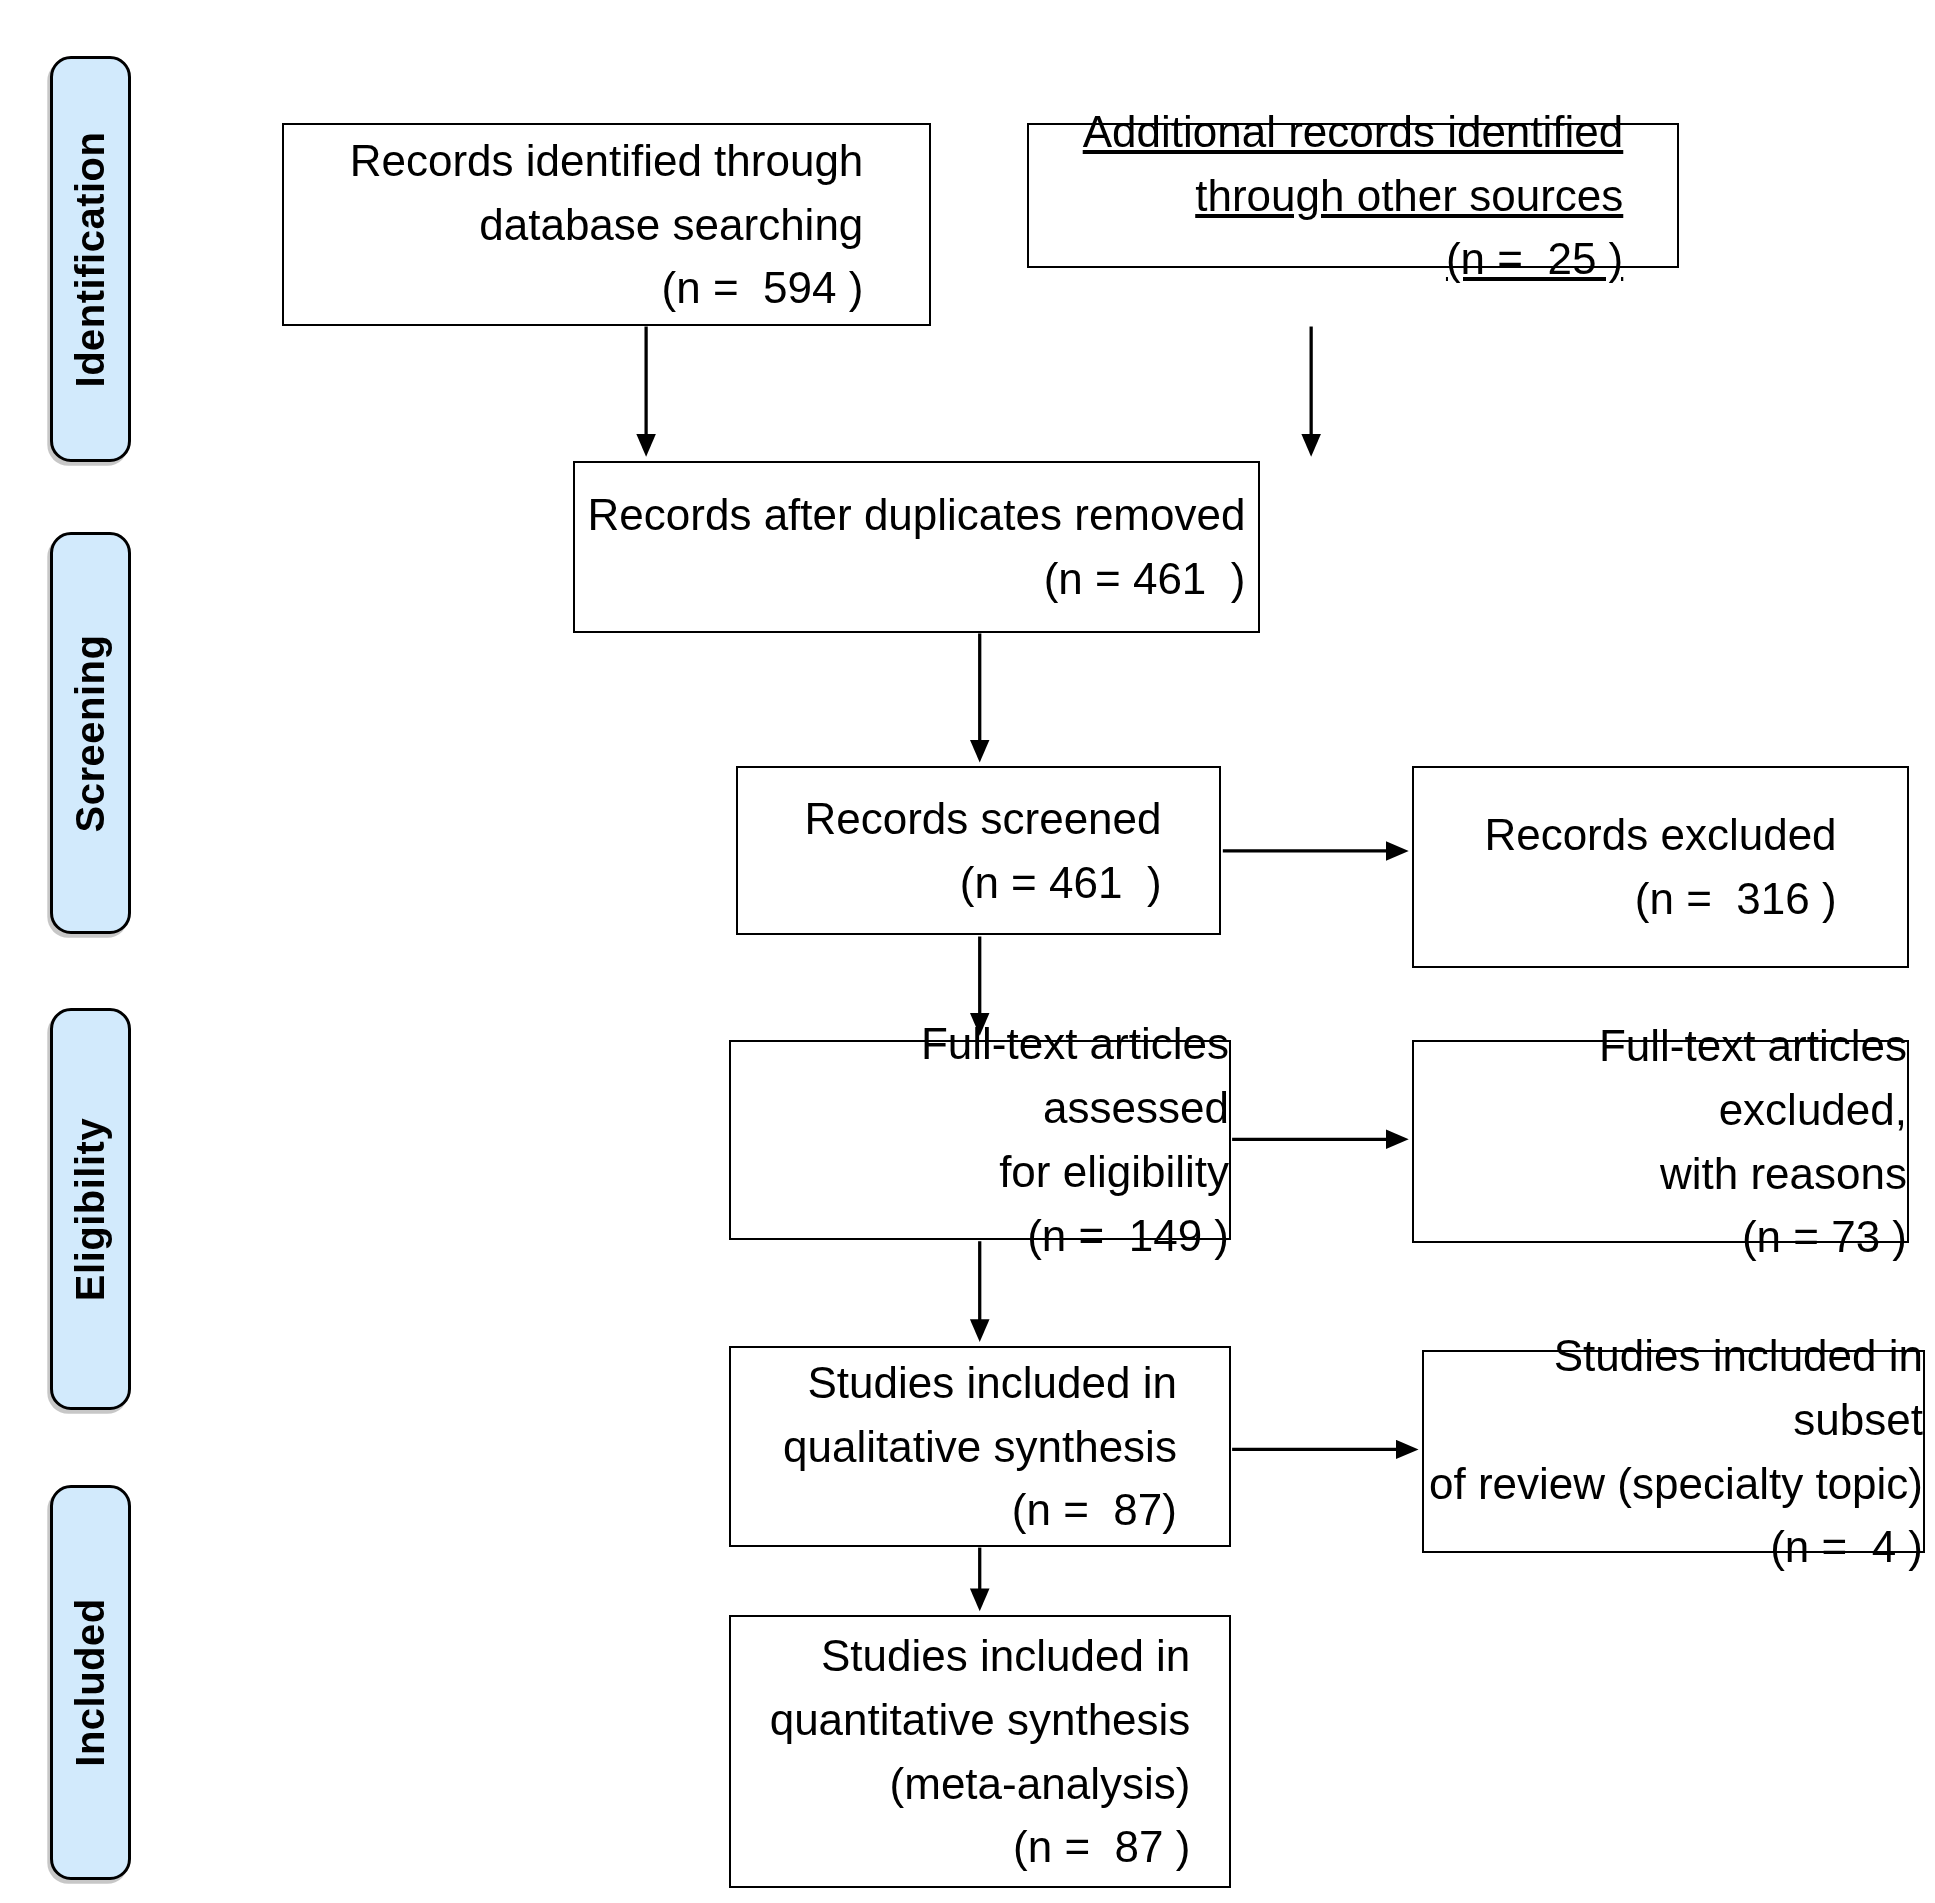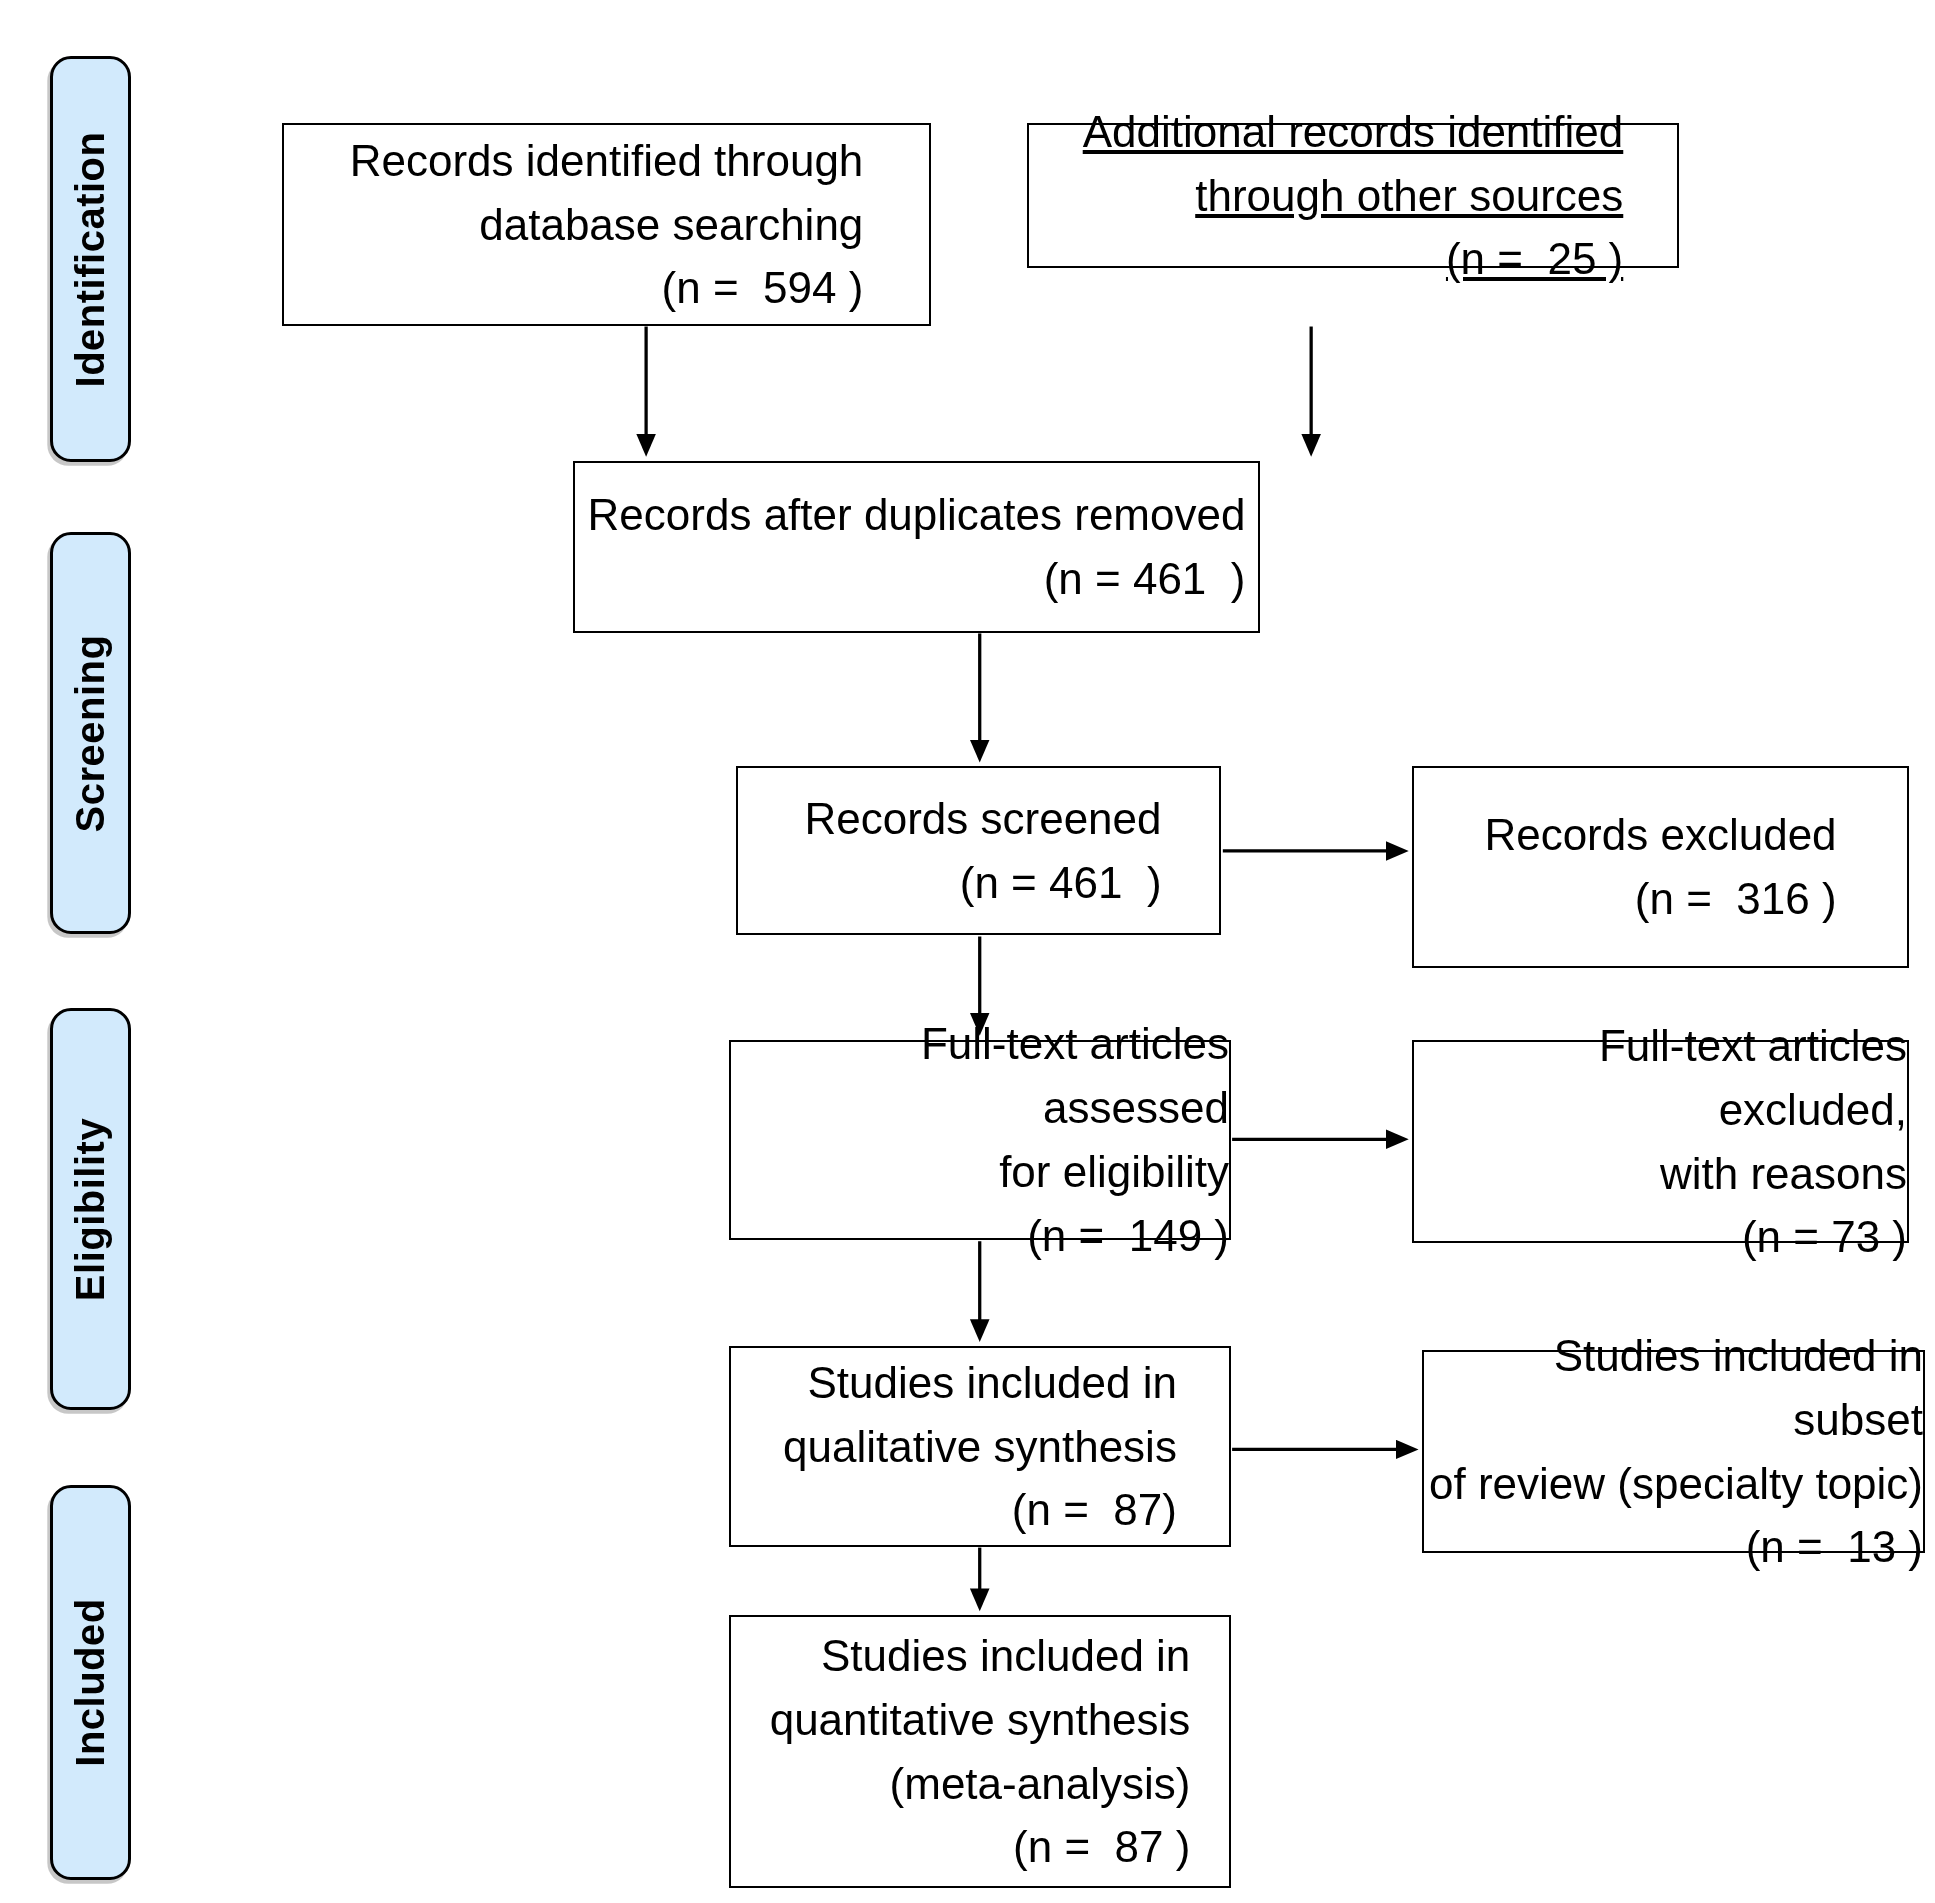--- a/index.html
+++ b/index.html
@@ -113,21 +113,21 @@
 
   <div class="box" style="left:729px;top:1346px;width:502px;height:201px;">
     <div class="box-text">Studies included in
 qualitative synthesis
 (n =  87)</div>
   </div>
 
   <div class="box" style="left:1422px;top:1350px;width:503px;height:203px;">
     <div class="box-text">Studies included in subset
 of review (specialty topic)
-(n =  13 )</div>
+(n =  4 )</div>
   </div>
 
   <div class="box" style="left:729px;top:1615px;width:502px;height:273px;">
     <div class="box-text">Studies included in
 quantitative synthesis
 (meta-analysis)
 (n =  87 )</div>
   </div>
 
   <svg id="arrows" width="1936" height="1903" viewBox="0 0 3551 3491">

